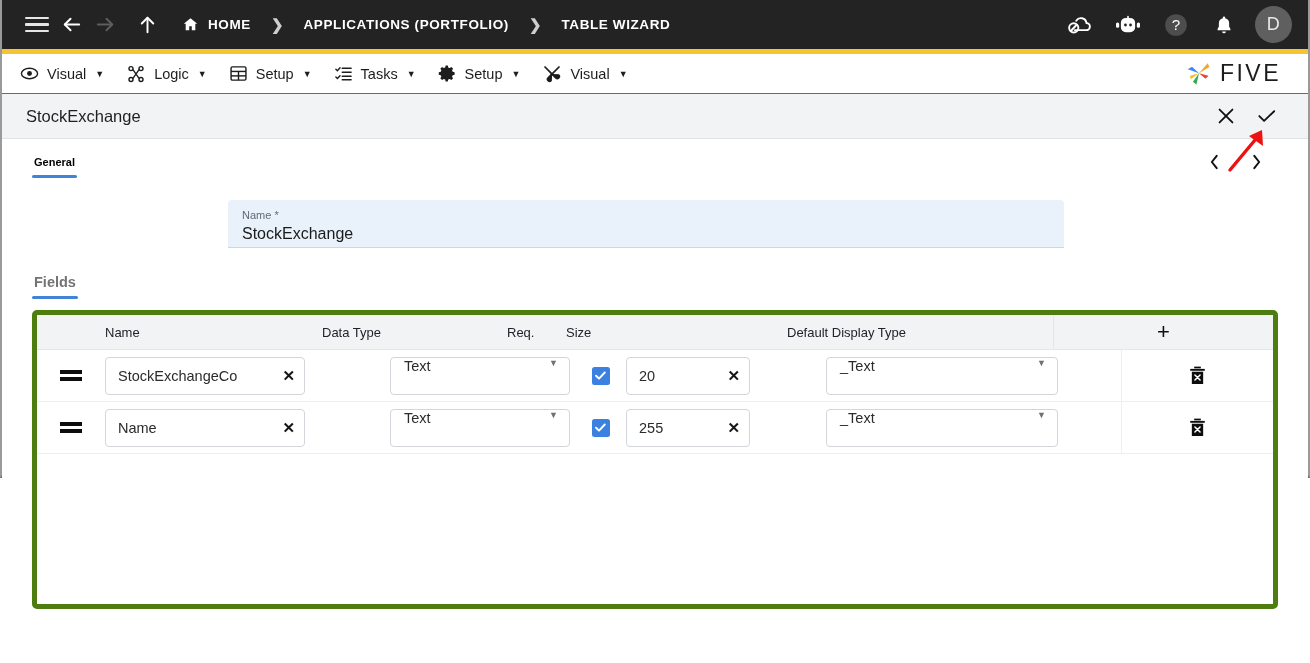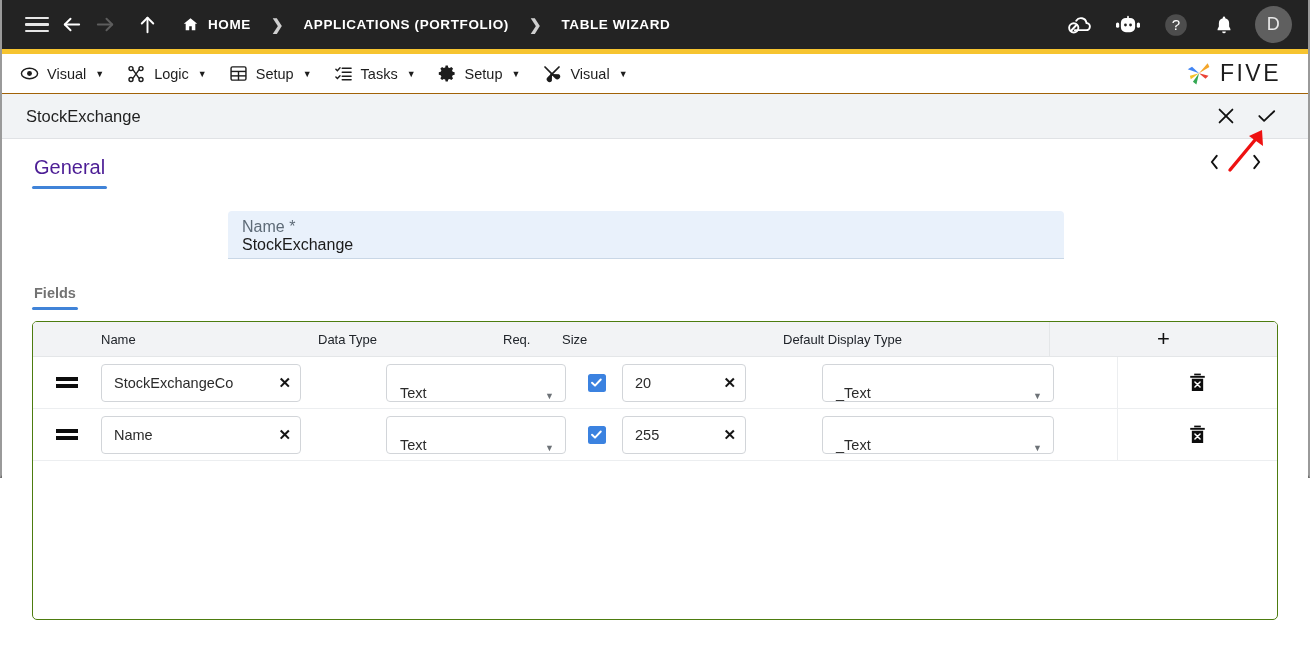--- a/index.html
+++ b/index.html
@@ -95,21 +95,21 @@
   .titlestrip .tbtn {
     width: 40px; height: 40px; display: flex;
     align-items: center; justify-content: center; color: #111;
   }
 
   
   .content { position: relative; padding: 0 30px; background: #fff; height: 530px; }
 
   .tabrow { display: flex; align-items: flex-start; padding-top: 17px; position: relative; }
   .tab {
-    font-size: 20px; color: #4c1d95; font-weight: normal;
+    font-size: 11px; color: #000000; font-weight: bold;
     padding: 0 2px 10px 2px; position: relative;
   }
   .tab::after {
     content: ""; position: absolute; left: 0; right: 0; bottom: 0;
     height: 3px; background: #4083d8; border-radius: 2px;
   }
   .pager {
     position: absolute; right: 8px; top: 9px;
     display: flex; align-items: center; gap: 14px;
   }
@@ -121,42 +121,42 @@
   
   .namefield-wrap { padding-top: 22px; display: flex; }
   .namefield {
     width: 836px; margin-left: 196px; height: 48px;
     background: #e9f1fb;
     border-bottom: 1px solid #c9d7e6;
     border-radius: 4px 4px 0 0;
     padding: 5px 14px 0 14px;
     display: flex; flex-direction: column; justify-content: center;
   }
-  .namefield .flabel { font-size: 16px; color: #5e6b77; line-height: 15px; }
+  .namefield .flabel { font-size: 11px; color: #5e6b77; line-height: 15px; }
   .namefield .fvalue {
     font-size: 16px; color: #1b1b1b; line-height: 22px;
     background: transparent; border: none; outline: none;
     font-family: "Liberation Sans", sans-serif; padding: 0;
   }
 
   
   .fields-tabrow { padding-top: 26px; display: flex; }
   .fields-tab {
     font-size: 14.5px; color: #737373; font-weight: bold;
     padding: 0 2px 9px 2px; position: relative;
   }
   .fields-tab::after {
     content: ""; position: absolute; left: 0; right: 0; bottom: 0;
     height: 3px; background: #4083d8; border-radius: 2px;
   }
 
   
   .grid {
     margin-top: 11px;
-    border: 1px solid #4d7c0f;
+    border: 5px solid #4d7c0f;
     border-radius: 5px;
     height: 299px;
     overflow: hidden;
     background: #fff;
   }
   .grid-head {
     display: flex; align-items: center;
     height: 35px;
     background: #f2f3f5;
     border-bottom: 1px solid #e4e6e8;
@@ -211,21 +211,21 @@
     font-family: "Liberation Sans", sans-serif; min-width: 0;
   }
   .txtbox.num input { padding-right: 4px; }
   .txtbox.num { width: 124px; }
   .clr { font-size: 15px; color: #151515; font-weight: bold; line-height: 1; cursor: pointer; }
 
   .selbox {
     height: 38px; width: 180px;
     border: 1px solid #d2d5d9; border-radius: 4px;
     background: #fff;
-    display: flex; align-items: flex-end; justify-content: space-between;
+    display: flex; align-items: flex-start; justify-content: space-between;
     padding: 0 11px 0 13px;
   }
   .selbox.wide { width: 232px; }
   .selbox .sv { font-size: 14.5px; color: #2b2b2b; }
   .selbox .arw { color: #6d7277; font-size: 9px; }
 
   .cbx {
     width: 18px; height: 18px; border-radius: 2.5px;
     background: #3b82e0;
     display: flex; align-items: center; justify-content: center;

